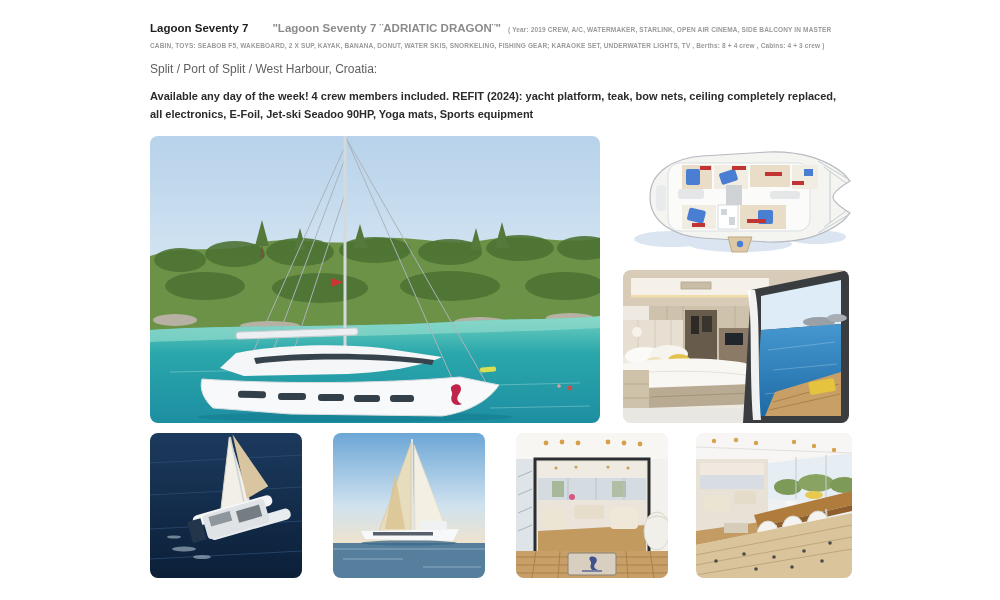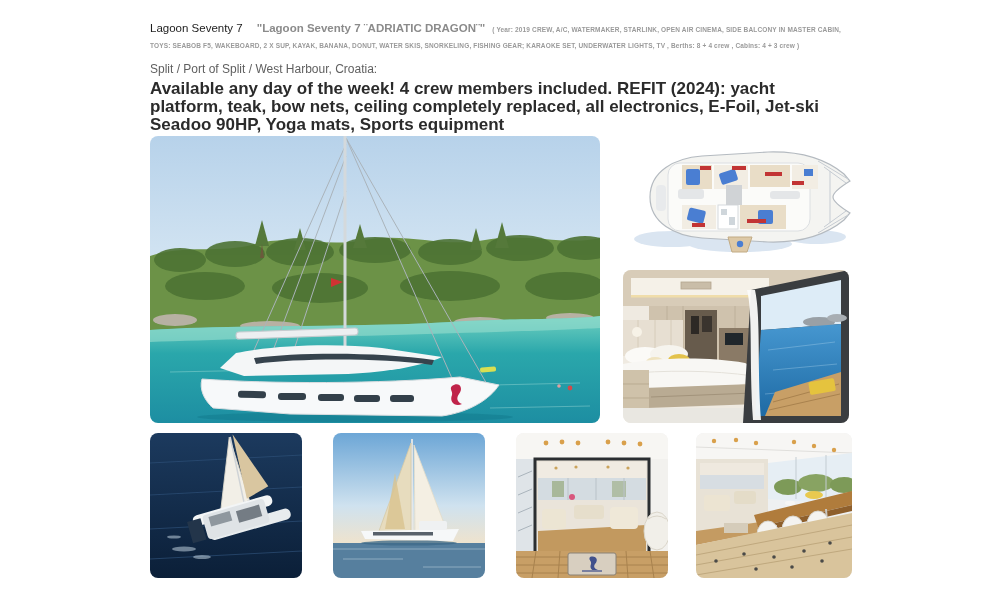--- a/index.html
+++ b/index.html
@@ -1,24 +1,24 @@
 <!DOCTYPE html>
 <html><head>
 <meta charset="utf-8">
 <style>
   html,body{margin:0;padding:0;background:#ffffff;}
   body{font-family:"Liberation Sans", sans-serif;}
   .page{position:relative;width:1000px;height:600px;background:#ffffff;overflow:hidden;}
   .header{position:absolute;left:150px;top:20px;width:706px;}
   .titleline{margin:0;line-height:13px;}
-  .t-bold{font-size:11.5px;font-weight:normal;color:#1d1d1d;margin-right:14px;}
+  .t-bold{font-size:11.5px;font-weight:bold;color:#1d1d1d;margin-right:24px;}
   .t-quoted{font-size:11.5px;font-weight:bold;color:#8b8b8b;margin-right:7px;}
   .t-specs{font-size:6.5px;font-weight:bold;color:#9a9a9a;letter-spacing:.15px;}
   .location{margin:10px 0 0 0;font-size:12px;color:#5f5f5f;}
-  .availability{margin:4px 0 0 0;width:690px;font-size:17px;font-weight:bold;color:#2b2b2b;line-height:18px;}
+  .availability{margin:11px 0 0 0;width:690px;font-size:11px;font-weight:bold;color:#2b2b2b;line-height:18px;}
   figure{margin:0;position:absolute;overflow:hidden;border-radius:8px;}
   figure svg{display:block;width:100%;height:100%;}
   .ph-main{left:150px;top:136px;width:450px;height:287px;}
   .ph-plan{left:620px;top:141px;width:236px;height:114px;border-radius:0;}
   .ph-cabin{left:623px;top:270px;width:226px;height:153px;}
   .ph-t1{left:150px;top:433px;width:152px;height:145px;}
   .ph-t2{left:333px;top:433px;width:152px;height:145px;}
   .ph-t3{left:516px;top:433px;width:152px;height:145px;}
   .ph-t4{left:696px;top:433px;width:156px;height:145px;}
 </style>

